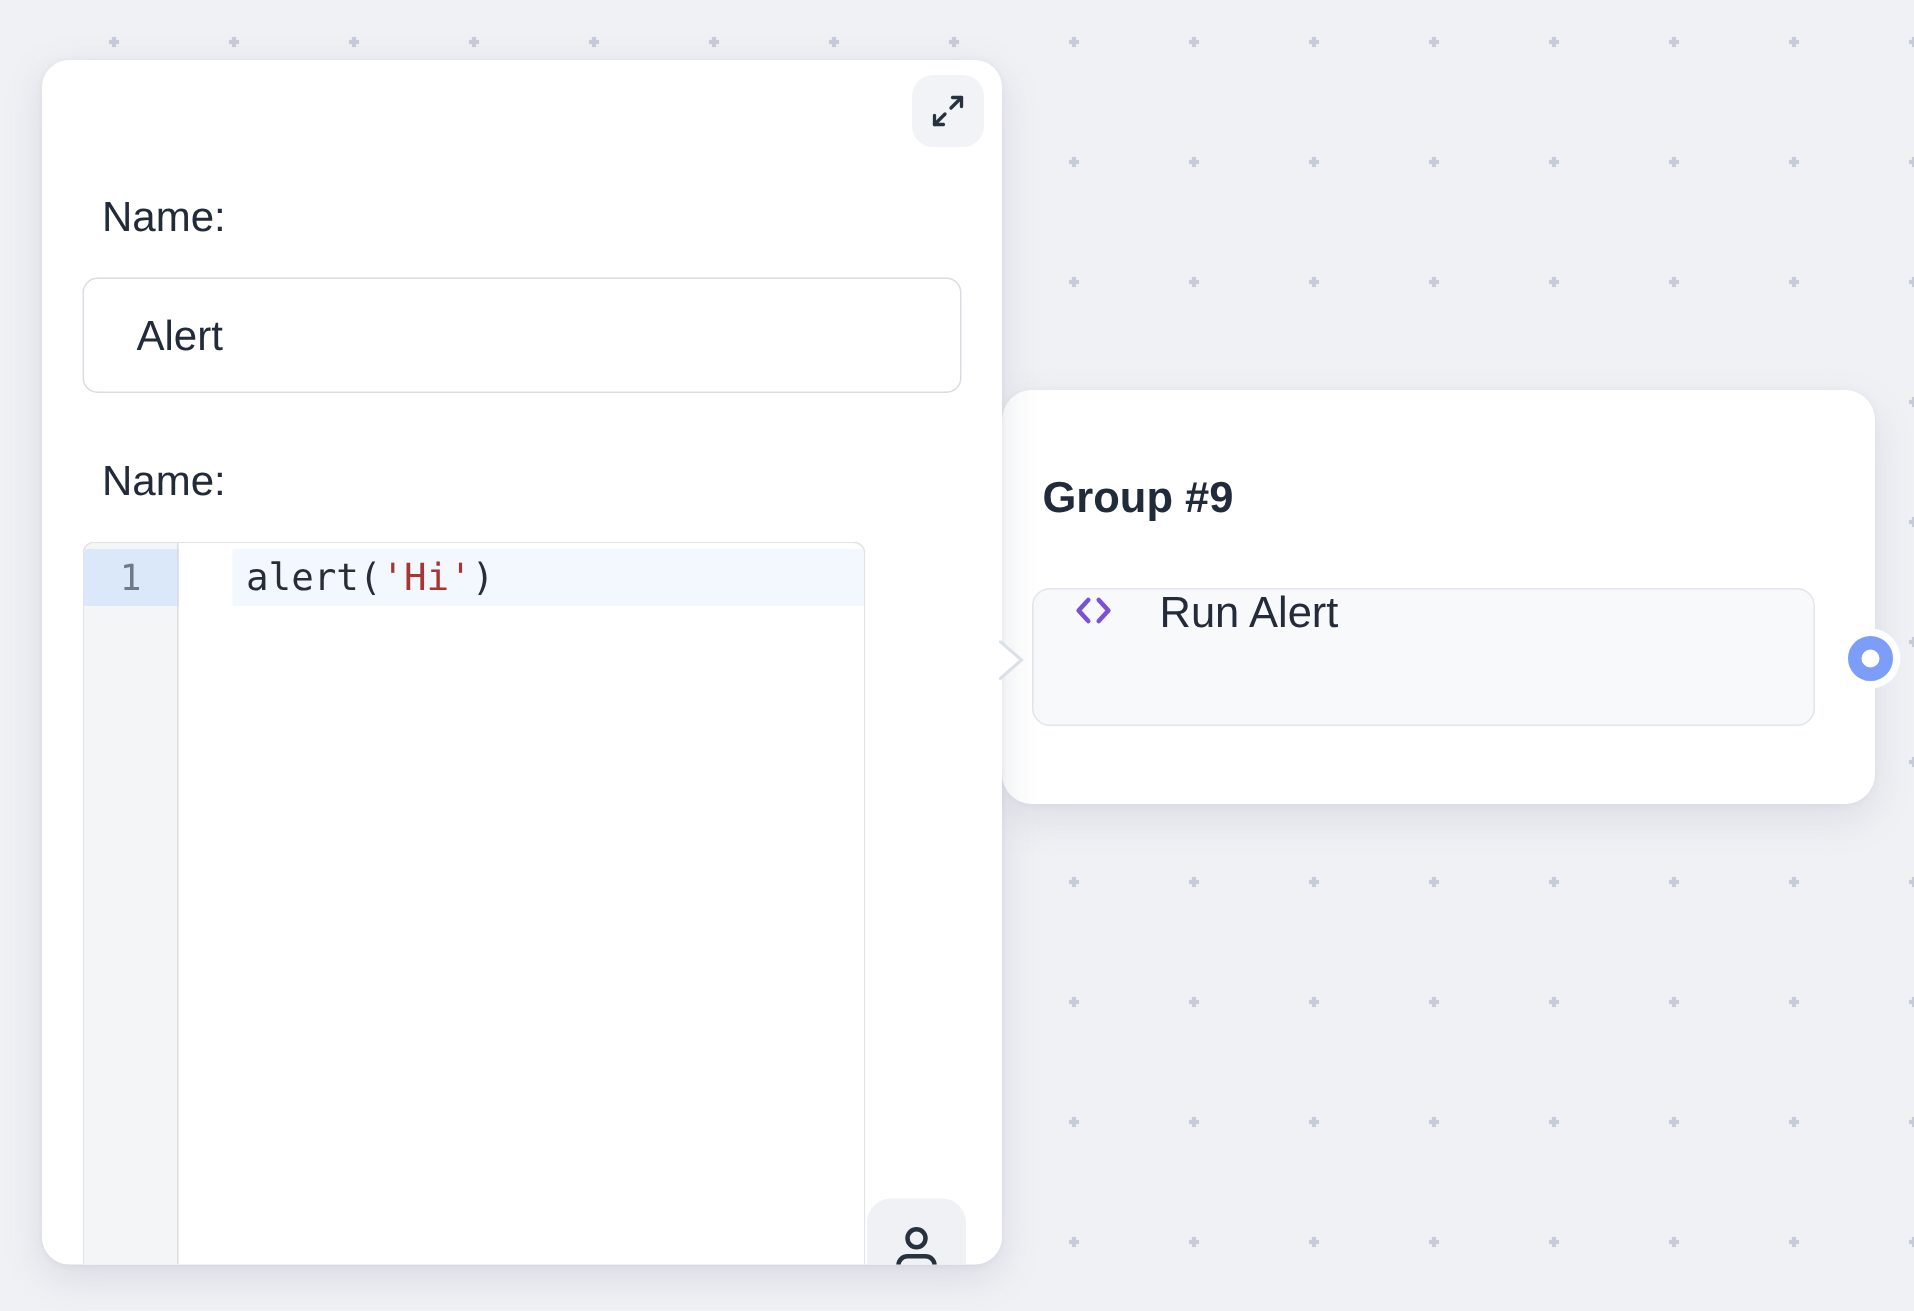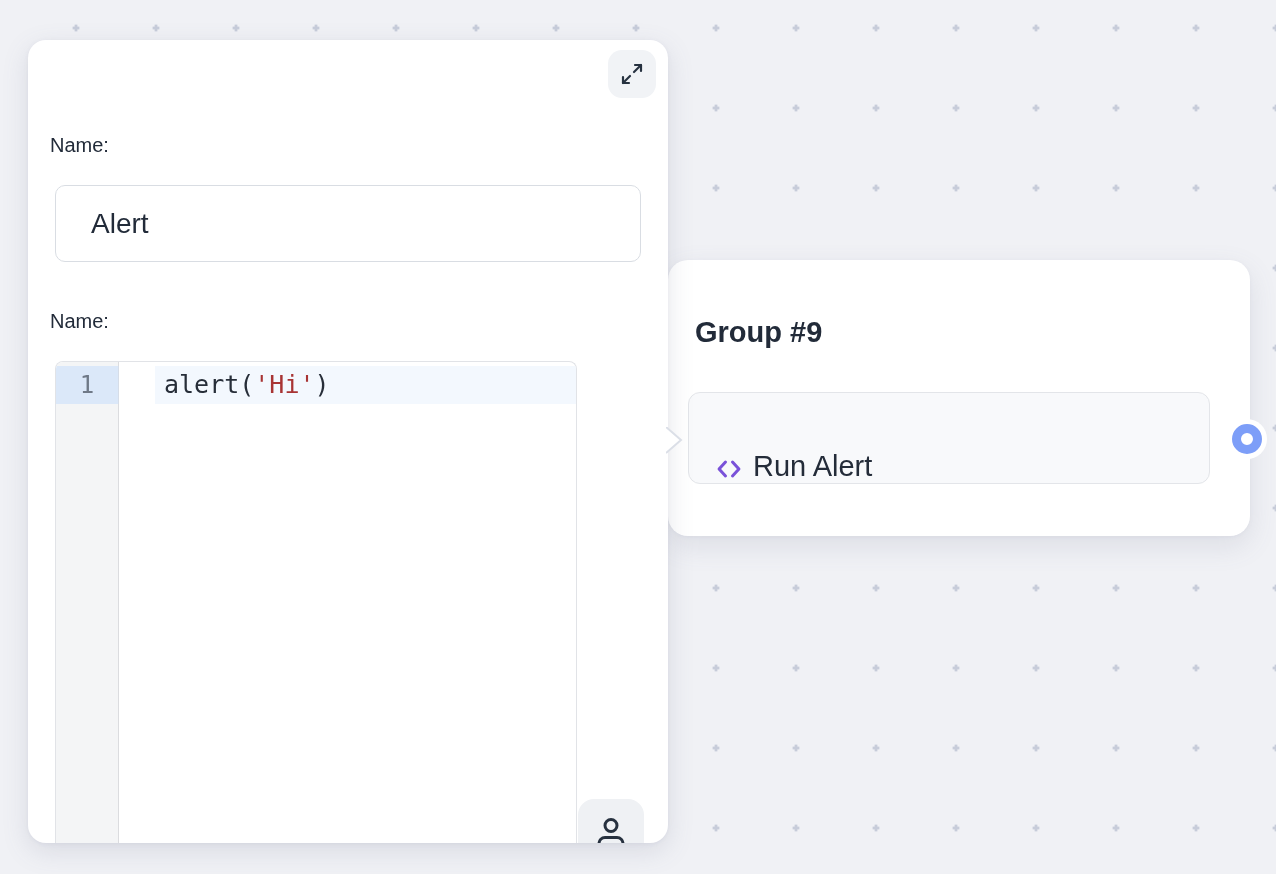--- a/index.html
+++ b/index.html
@@ -30,22 +30,22 @@
     position: absolute; left: 580px; top: 10px;
     width: 48px; height: 48px;
     border: none; border-radius: 14px;
     background: #f1f3f6;
     display: flex; align-items: center; justify-content: center;
     cursor: pointer; padding: 0;
   }
   .expand-btn svg { stroke: #273240; }
 
   .field-label {
-    position: absolute; left: 22px;
-    font-size: 20px; line-height: 32px;
+    position: absolute; left: 40px;
+    font-size: 28px; line-height: 32px;
     color: var(--ink, #222b39);
   }
   .name-label { top: 89px; }
   .code-label { top: 265px; }
 
   .name-input {
     position: absolute; left: 27px; top: 145px;
     width: 586px; height: 77px;
     box-sizing: border-box;
     border: 1px solid #d9dde3; border-radius: 10px;
@@ -131,22 +131,22 @@
     font-size: 29px; font-weight: 700;
     color: var(--ink, #222b39);
   }
   .node {
     position: absolute; left: 20px; top: 132px;
     width: 522px; height: 92px;
     box-sizing: border-box;
     background: #f8f9fb;
     border: 1.5px solid #e3e5e9;
     border-radius: 12px;
-    display: flex; align-items: flex-end;
-    padding-left: 24px; gap: 8px;
+    display: flex; align-items: flex-start;
+    padding-left: 24px; gap: 28px;
     cursor: pointer;
   }
   .code-icon svg { stroke: var(--accent-purple, #7a52d9); display: block; }
   .node-label { font-size: 29px; color: #242c39; }
 
   .handle-halo {
     position: absolute; left: 559px; top: 159px;
     width: 40px; height: 40px;
     border-radius: 50%;
     background: #ffffff;

